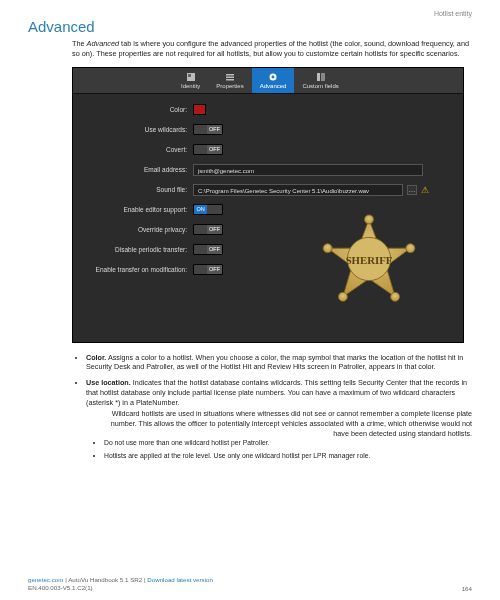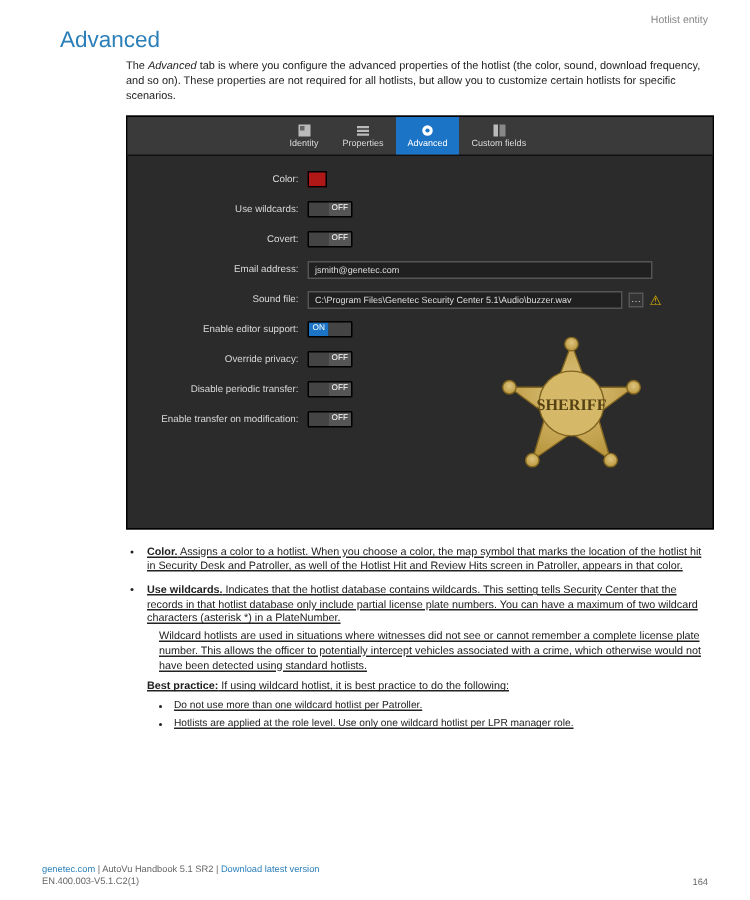--- a/index.html
+++ b/index.html
@@ -1,17 +1,17 @@
 <!DOCTYPE html>
 <html><head>
 <meta charset="utf-8">
 <style>
   * { box-sizing: border-box; margin: 0; padding: 0; }
   html, body { width: 500px; height: 600px; font-family: Arial, sans-serif; background: #fff; color: #333; }
-  .page { width: 500px; height: 600px; position: relative; padding: 18px 28px 0 40px; }
+  .page { width: 500px; height: 600px; position: relative; padding: 18px 28px 0 28px; }
   .header-entity { position: absolute; top: 10px; right: 28px; font-size: 7px; color: #888; }
   .section-title { color: #2b7fb8; font-size: 15px; font-weight: 400; margin-bottom: 4px; }
   .intro { font-size: 7.3px; line-height: 1.35; color: #222; margin-left: 44px; margin-bottom: 8px; }
   .intro em { font-style: italic; }
 
   .panel { margin-left: 44px; width: 392px; background: #2b2b2b; border: 1px solid #000; position: relative; }
   .tabbar { height: 26px; background: #3a3a3a; display: flex; align-items: stretch; padding-left: 100px; border-bottom: 1px solid #111; }
   .tab { display: flex; flex-direction: column; align-items: center; justify-content: center; gap: 1px; padding: 0 8px; font-size: 6px; color: #ddd; cursor: pointer; }
   .tab.active { background: #1b74c5; color: #fff; }
   .tab .ticon { width: 10px; height: 10px; display: flex; align-items: center; justify-content: center; }
@@ -29,24 +29,24 @@
   .toggle.state-off .off { background: #555; }
   .toggle.state-on  .on  { background: #1b74c5; }
   .toggle.state-on  .off { background: #444; }
   .txt { flex: 1; max-width: 230px; height: 12px; background: #202020; border: 1px solid #555; color: #ddd; font-size: 6px; padding: 0 4px; line-height: 12px; }
   .browse { width: 10px; height: 10px; border: 1px solid #555; background: #333; display: flex; align-items: center; justify-content: center; color: #ccc; font-size: 7px; }
   .warn { color: #e6b800; font-size: 9px; }
 
   .badge { position: absolute; right: 40px; bottom: 20px; width: 108px; height: 108px; opacity: 0.9; }
   .badge svg { width: 100%; height: 100%; }
 
-  .body-text { margin-left: 44px; margin-top: 10px; font-size: 7.2px; line-height: 1.35; color: #222; text-decoration: underline; }
+  .body-text { margin-left: 44px; margin-top: 10px; font-size: 7.2px; line-height: 1.35; color: #222; }
   .bullets { list-style: disc; margin-left: 14px; }
   .bullets > li { margin-bottom: 6px; }
-  .sub { margin-left: 8px; margin-top: 2px; }
+  .sub { margin-left: 8px; margin-top: 2px; text-align: right; }
   .sub-bullets { list-style: disc; margin-left: 18px; font-size: 6.8px; }
   .sub-bullets li { margin-bottom: 3px; }
   .bp { margin-top: 4px; margin-bottom: 4px; }
 
   .footer { position: absolute; bottom: 8px; left: 28px; right: 28px; font-size: 6.2px; color: #666; display: flex; justify-content: space-between; align-items: flex-end; }
   .footer a { color: #2b7fb8; text-decoration: none; }
   .footer .left { line-height: 1.3; }
 </style>
 </head>
 <body>
@@ -199,25 +199,22 @@
       </div>
     </div>
   </div>
 
   <div class="body-text">
     <ul class="bullets">
       <li>
         <strong>Color.</strong><span>  Assigns a color to a hotlist. When you choose a color, the map symbol that marks the location of the hotlist hit in Security Desk and Patroller, as well of the Hotlist Hit and Review Hits screen in Patroller, appears in that color.</span>
       </li>
       <li>
-        <strong>Use wildcards.</strong><span>  Indicates that the hotlist database contains wildcards. This setting tells Security Center that the records in that hotlist database only include partial license plate numbers. You can have a maximum of two wildcard characters (asterisk *) in a PlateNumber.</span>
+        <strong>Use location.</strong><span>  Indicates that the hotlist database contains wildcards. This setting tells Security Center that the records in that hotlist database only include partial license plate numbers. You can have a maximum of two wildcard characters (asterisk *) in a PlateNumber.</span>
         <div class="sub">Wildcard hotlists are used in situations where witnesses did not see or cannot remember a complete license plate number. This allows the officer to potentially intercept vehicles associated with a crime, which otherwise would not have been detected using standard hotlists.</div>
-        <div class="bp">
-          <strong>Best practice:</strong><span> If using wildcard hotlist, it is best practice to do the following:</span>
-        </div>
         <ul class="sub-bullets">
           <li>Do not use more than one wildcard hotlist per Patroller.</li>
           <li>Hotlists are applied at the role level. Use only one wildcard hotlist per LPR manager role.</li>
         </ul>
       </li>
     </ul>
   </div>
 
   <div class="footer">
     <div class="left">

